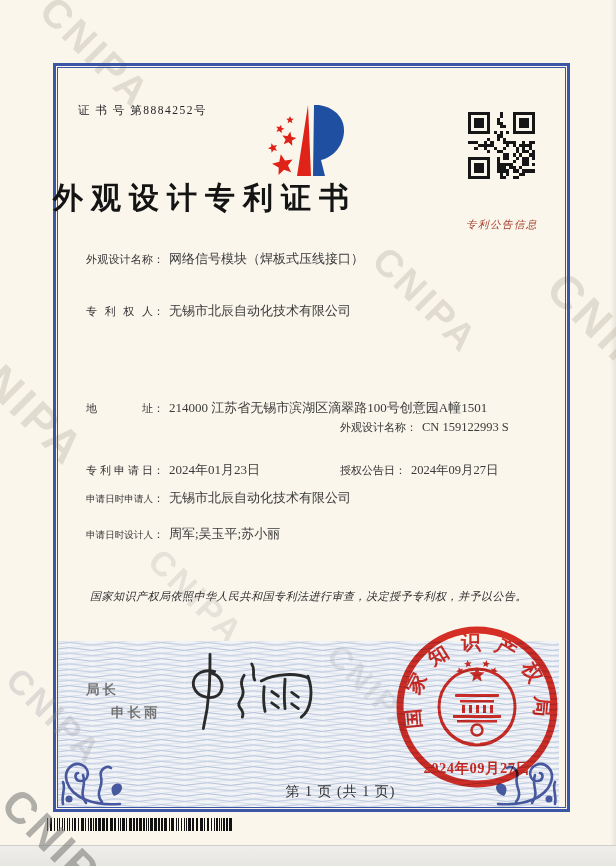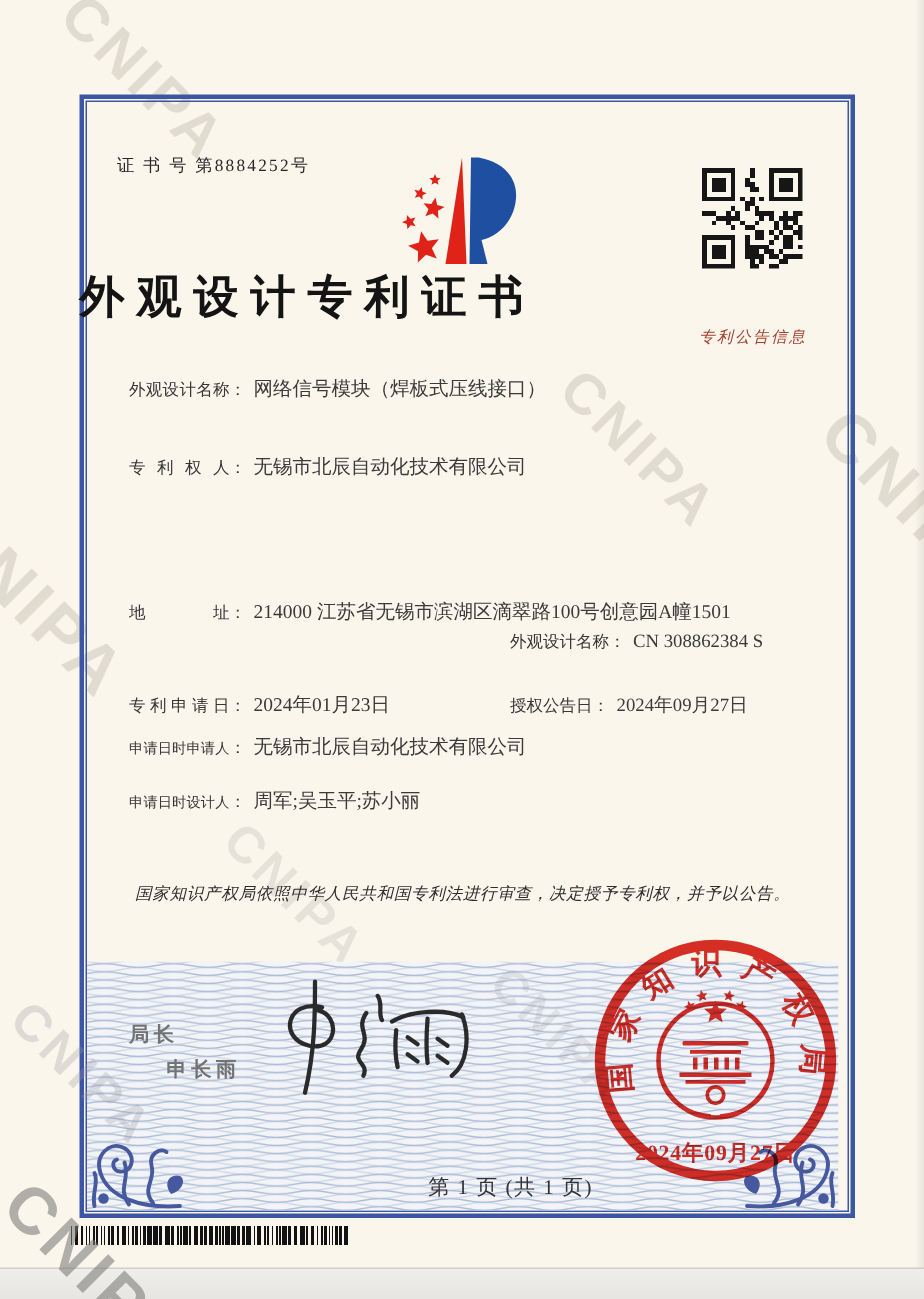--- a/index.html
+++ b/index.html
@@ -330,21 +330,21 @@
   <div class="frow r6">
     <span class="flabel">专利申请日</span><span class="fcolon">：</span><span>2024年01月23日</span>
   </div>
   <div class="frow r7">
     <span class="flabel compress">申请日时申请人</span><span class="fcolon">：</span><span>无锡市北辰自动化技术有限公司</span>
   </div>
   <div class="frow r8">
     <span class="flabel compress">申请日时设计人</span><span class="fcolon">：</span><span>周军;吴玉平;苏小丽</span>
   </div>
   <div class="rrow r5">
-    <span class="rlabel">外观设计名称</span><span class="fcolon">：</span><span>CN 308862384 S</span>
+    <span class="rlabel">外观设计名称</span><span class="fcolon">：</span><span>CN 159122993 S</span>
   </div>
   <div class="rrow r6">
     <span class="rlabel">授权公告日</span><span class="fcolon">：</span><span>2024年09月27日</span>
   </div>
 
   <div class="legal">
     <div class="l1">国家知识产权局依照中华人民共和国专利法进行审查，决定授予专利权，并予以公告。</div>
   </div>
 
   <div class="officer t">局长</div>

